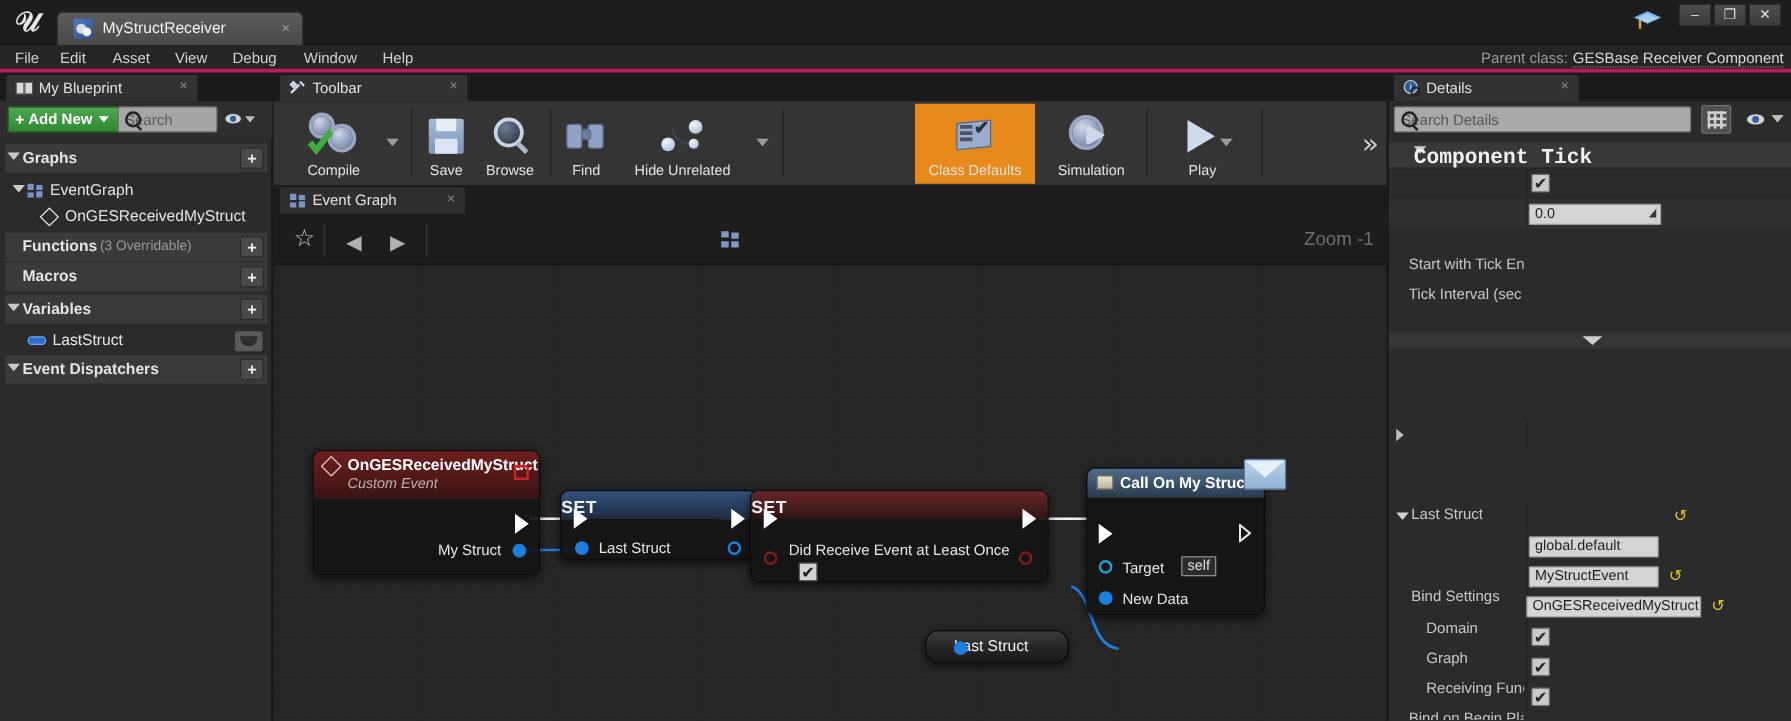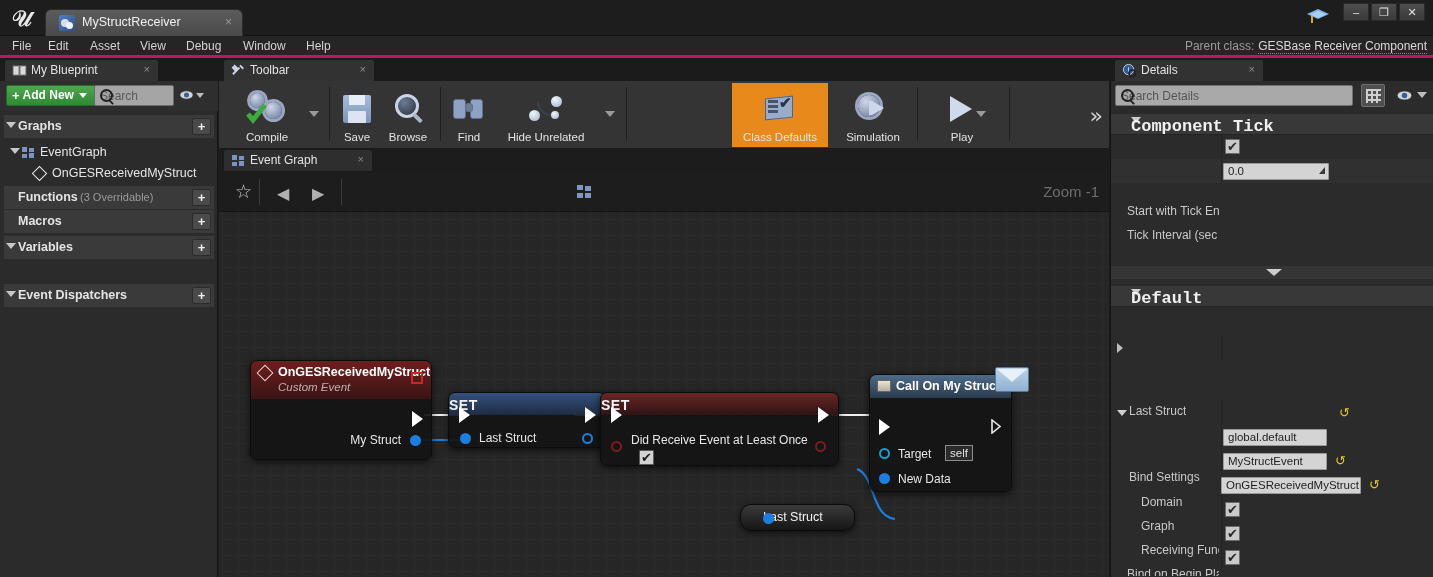--- a/index.html
+++ b/index.html
@@ -586,20 +586,25 @@
     <span class="mb-row-label" style="left:14px">Macros</span>
     <span class="mb-plus">+</span>
   </div>
 
   <div class="mb-row hdr" style="top:155px">
     <span class="tri"></span>
     <span class="mb-row-label">Variables</span>
     <span class="mb-plus">+</span>
   </div>
 
+  <div class="mb-row" style="top:180px">
+    <span class="varpill"></span>
+    <span class="mb-row-label plain" style="left:38px">LastStruct</span>
+    <span class="var-btn"></span>
+  </div>
 
   <div class="mb-row hdr" style="top:203px">
     <span class="tri"></span>
     <span class="mb-row-label">Event Dispatchers</span>
     <span class="mb-plus">+</span>
   </div>
 
 </div>
 
 <div class="panel-tab" style="left:223px; top:59px; width:152px;">
@@ -833,24 +838,20 @@
     <span class="det-lbl" style="left:16px; width:92px">Start with Tick En</span>
     <span class="det-chk" style="left:114px; top:4px">✔</span>
   </div>
   <div class="det-row alt" style="top:78px">
     <span class="det-split"></span>
     <span class="det-lbl" style="left:16px; width:92px">Tick Interval (sec</span>
     <span class="det-field" style="left:112px; top:4px; width:106px">0.0<span class="spin"></span></span>
   </div>
   <div class="collapse-bar" style="top:185px"></div>
 
-  <div class="sec-hdr" style="top:204px">
-    <span class="sec-tri"></span>
-    <span>Default</span>
-  </div>
   <div class="det-row" style="top:254px">
     <span class="det-split"></span>
     <span class="det-expand-tri" style="left:6px"></span>
     <span class="det-lbl" style="left:18px">Last Struct</span>
   </div>
 
   <div class="det-row" style="top:320px">
     <span class="det-split"></span>
     <span class="sec-tri" style="left:6px;top:9px"></span>
     <span class="det-lbl" style="left:18px">Bind Settings</span>

